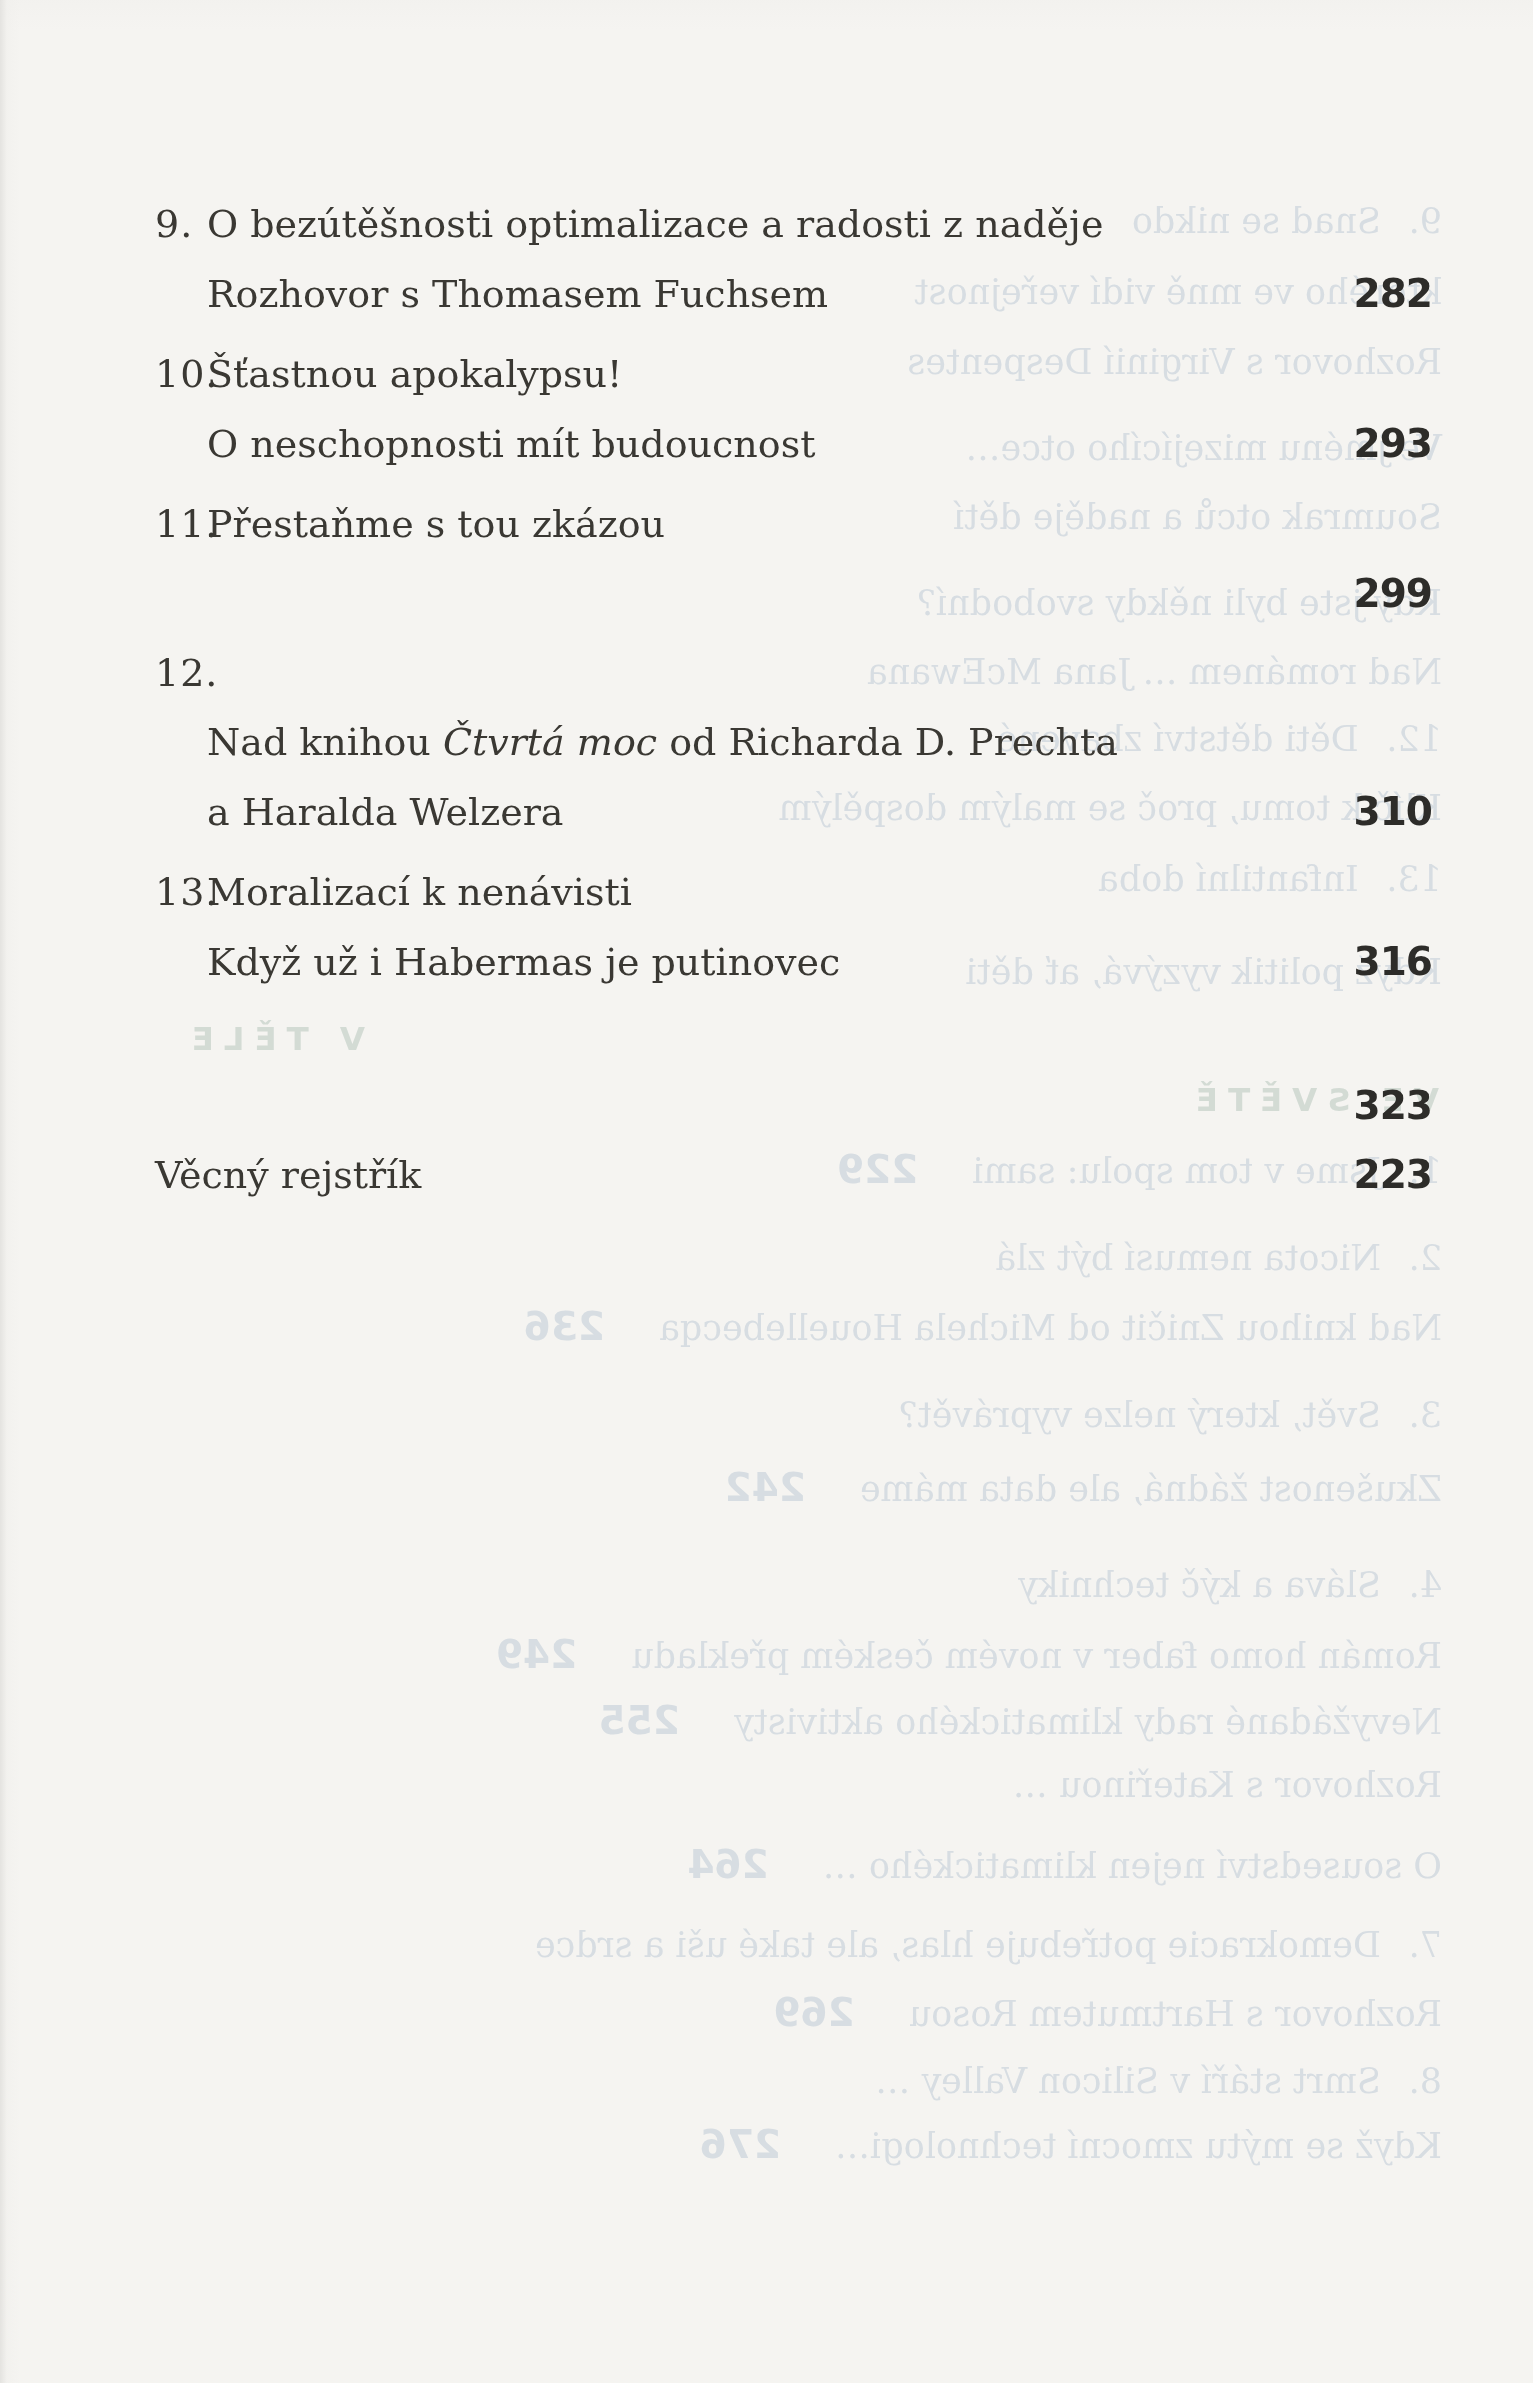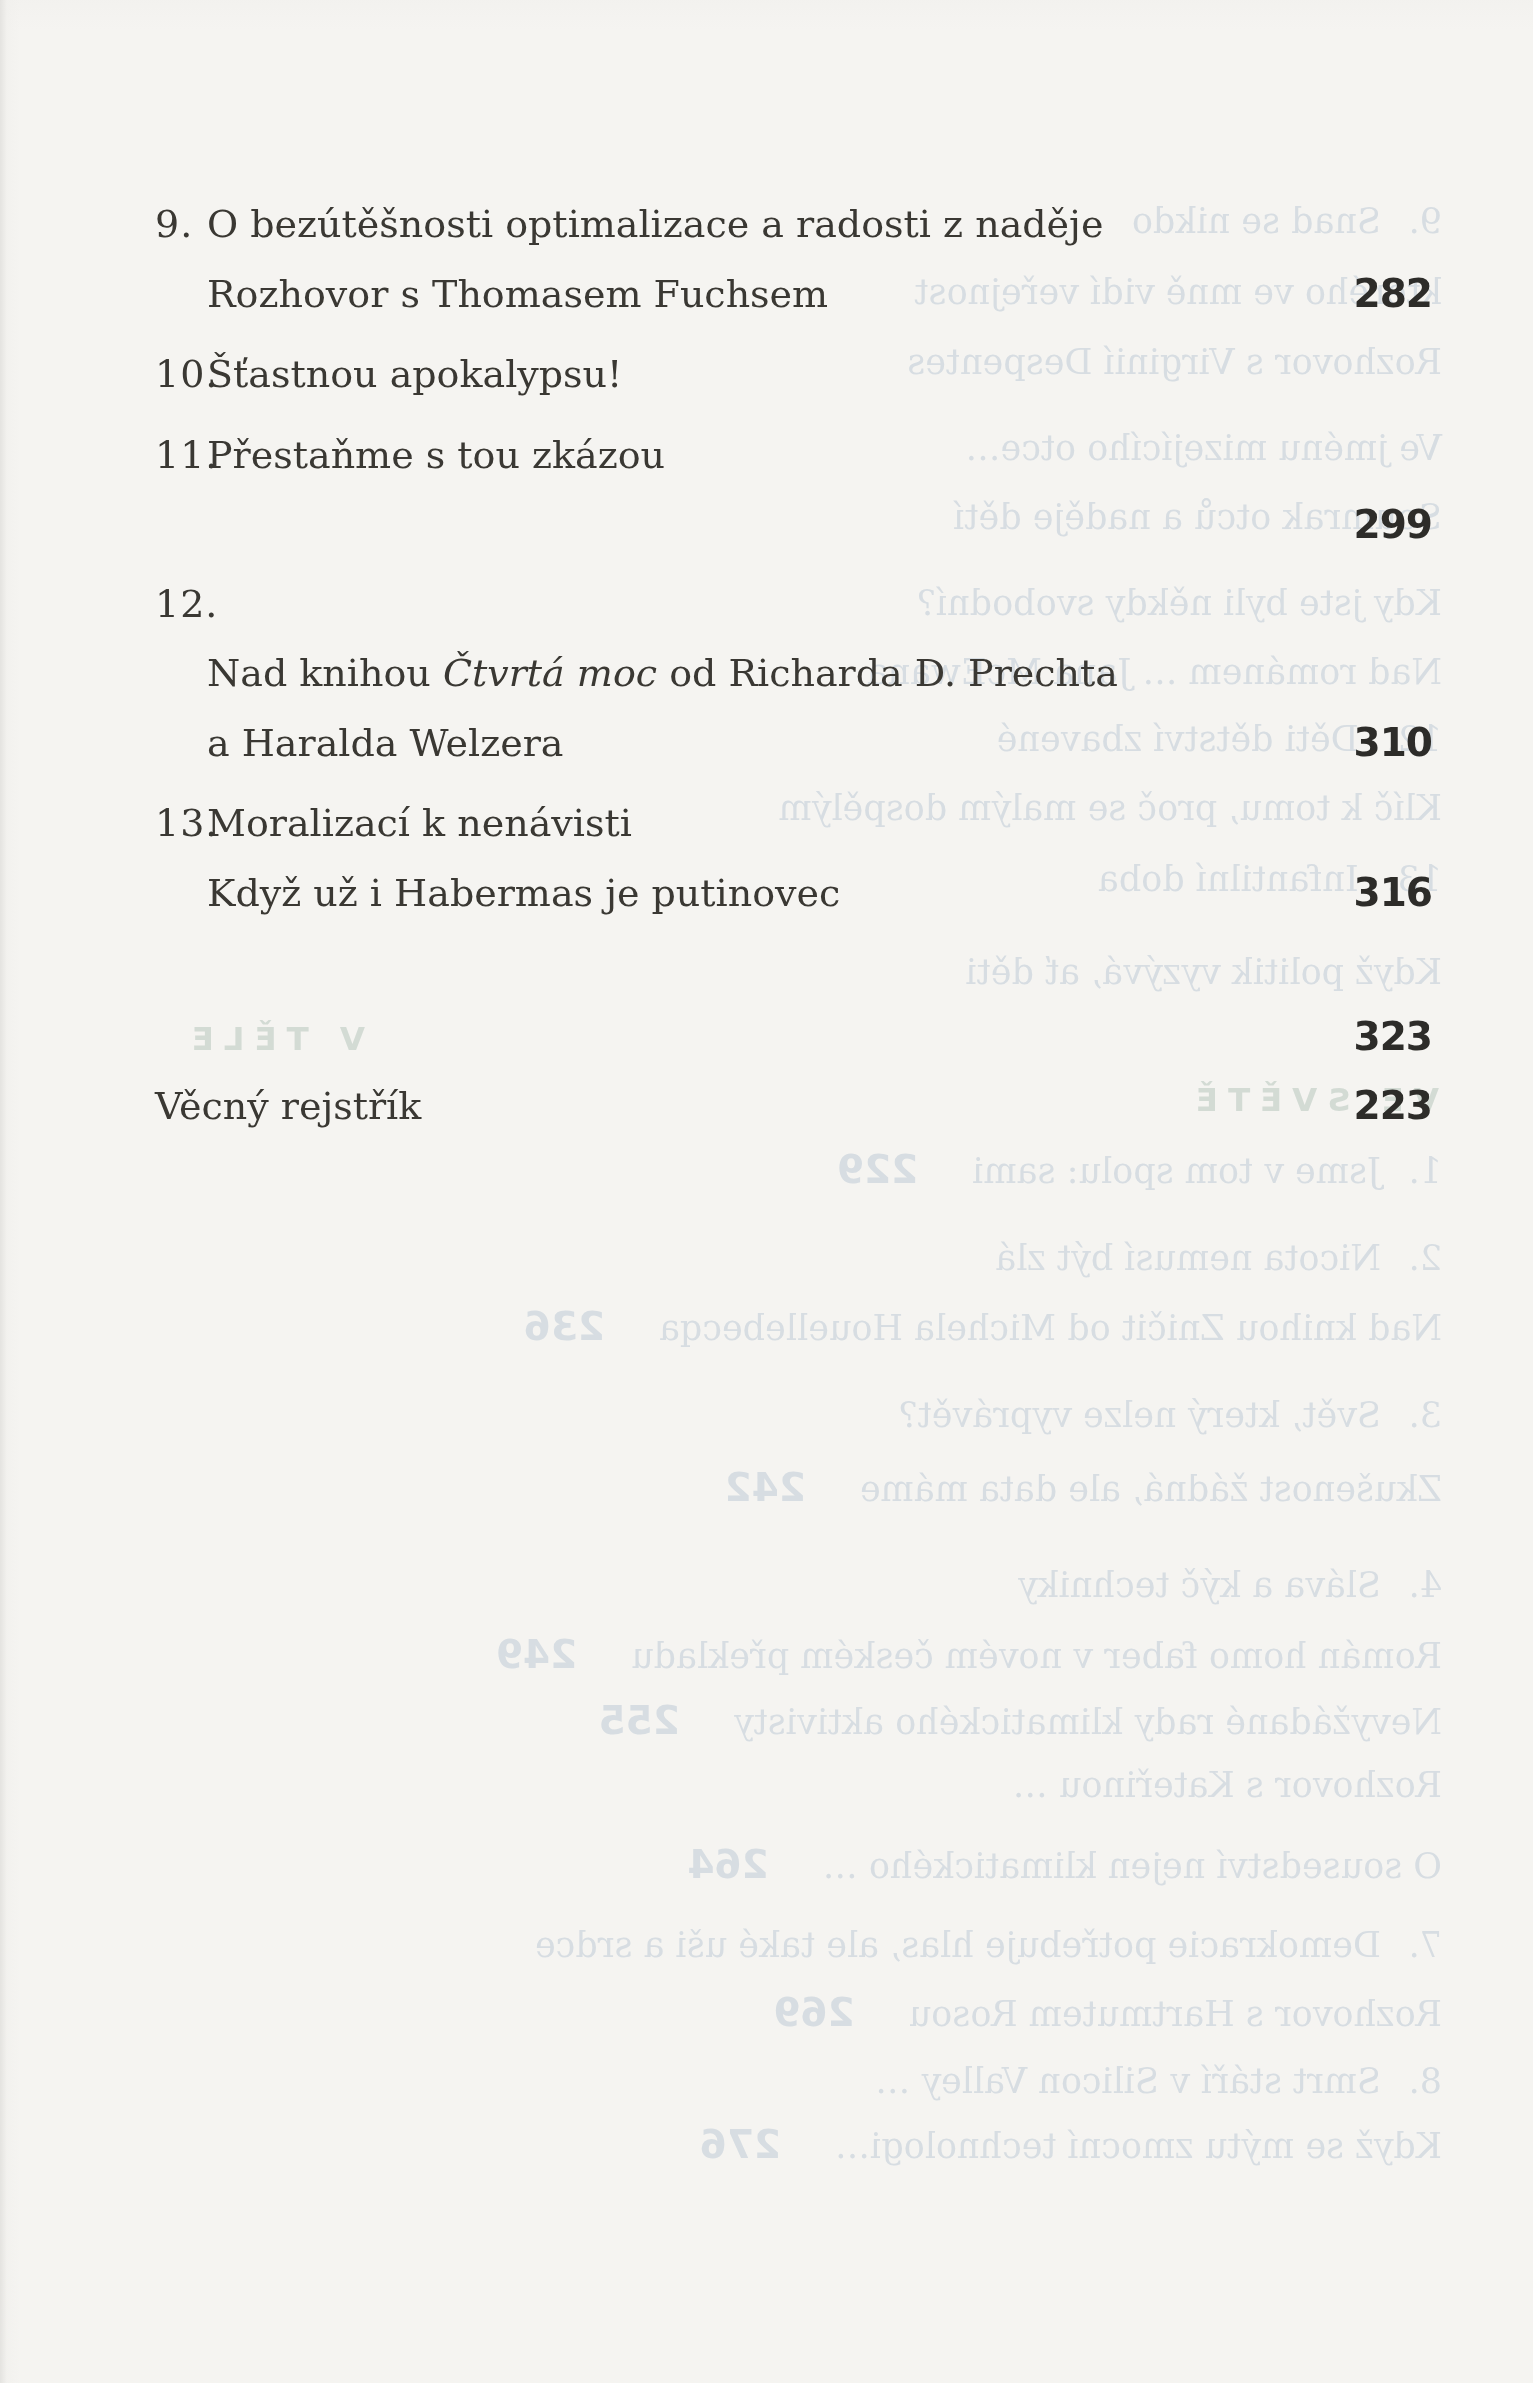--- a/index.html
+++ b/index.html
@@ -194,20 +194,25 @@
           <span class="toc-num"></span>
           <span class="toc-title"><span>Rozhovor s Thomasem Fuchsem</span></span>
           <span class="pagenum">282</span>
         </div>
       </div>
       <div class="toc-entry">
         <div class="toc-line">
           <span class="toc-num">10.</span>
           <span class="toc-title"><span>Šťastnou apokalypsu!</span></span>
         </div>
+        <div class="toc-line">
+          <span class="toc-num"></span>
+          <span class="toc-title"><span>O neschopnosti mít budoucnost</span></span>
+          <span class="pagenum">293</span>
+        </div>
       </div>
       <div class="toc-entry">
         <div class="toc-line">
           <span class="toc-num">11.</span>
           <span class="toc-title"><span>Přestaňme s tou zkázou</span></span>
         </div>
         <div class="toc-line">
           <span class="toc-num"></span>
           <span class="pagenum">299</span>
         </div>

